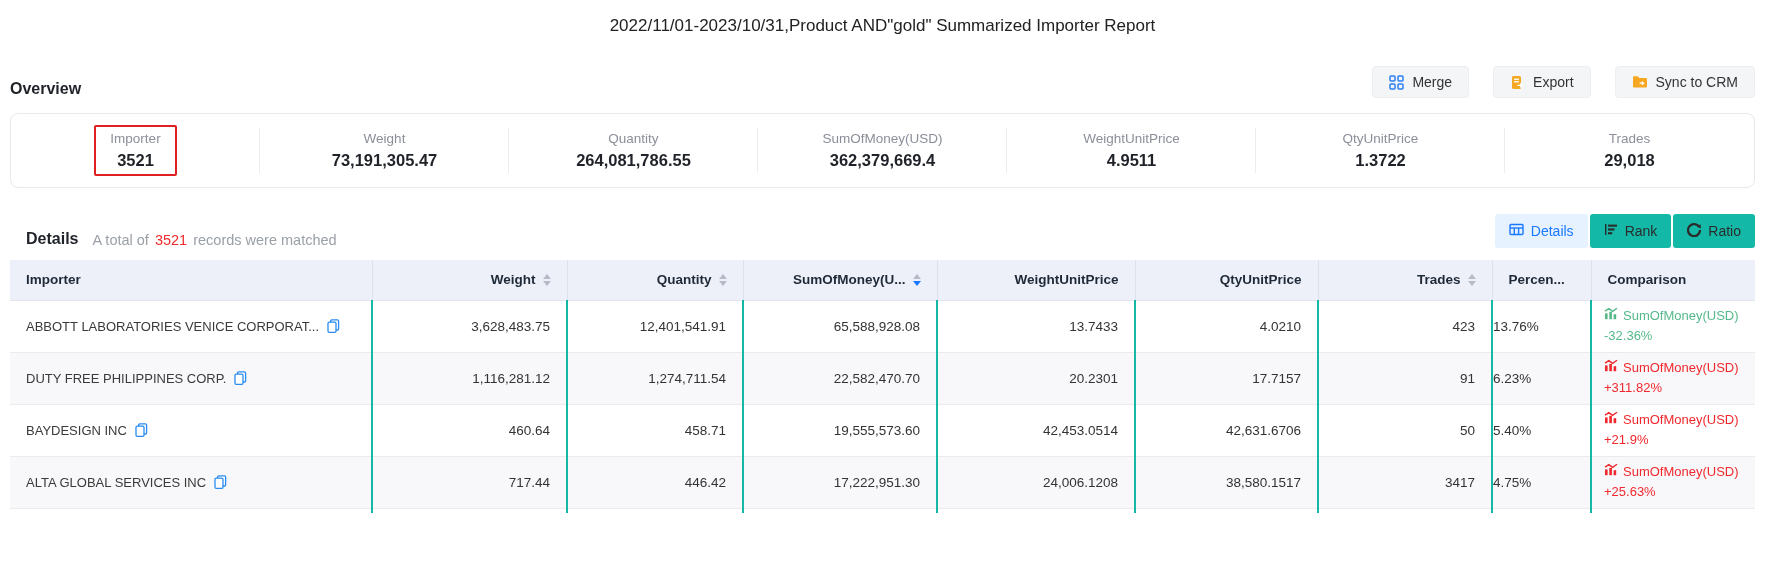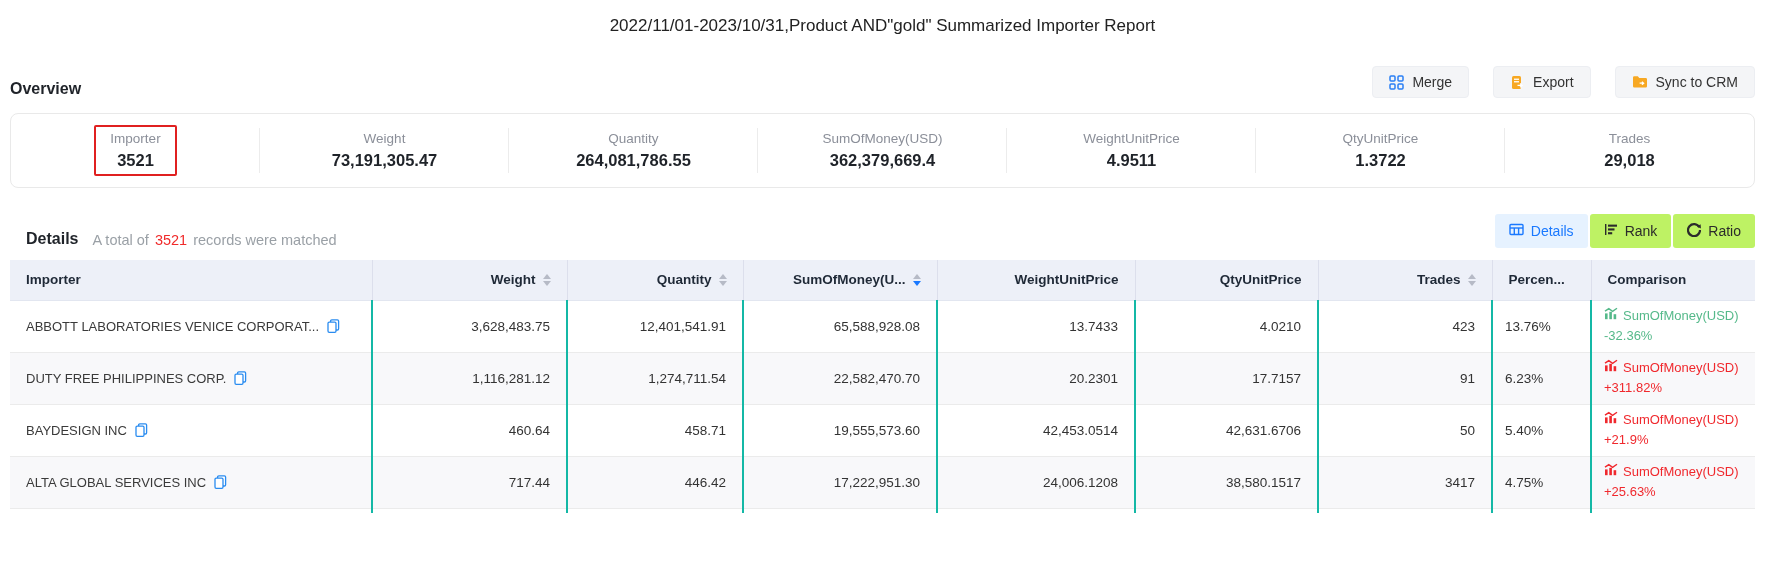--- a/index.html
+++ b/index.html
@@ -26,21 +26,21 @@
   .stat-inner.boxed { border:2px solid #e02020; border-radius:2px; }
   .stat-label { font-size:13.5px; color:#8b8f99; }
   .stat-value { font-size:16.5px; font-weight:bold; color:#1f2329; }
 
   .details-row { display:flex; align-items:flex-end; margin:26px 10px 0 26px; height:34px; }
   .details-heading { font-size:16px; font-weight:bold; color:#1f2329; }
   .details-sub { margin-left:14px; font-size:14.5px; color:#9aa0a6; }
   .match-count { color:#f02a2a; margin:0 6px; }
   .tabs { margin-left:auto; display:flex; gap:2px; }
   .tab { display:flex; align-items:center; gap:7px; height:34px; padding:0 14px;
-    background:#bef264; color:#2b2b2b; font-size:14px; border:none; border-radius:3px;
+    background:#14b8a6; color:#2b2b2b; font-size:14px; border:none; border-radius:3px;
     cursor:pointer; font-family:inherit; }
   .tab.active { background:#e6f2ff; color:#1a79ff; }
 
   .table-wrap { margin:12px 10px 0 10px; height:253px; overflow:hidden; }
   table { width:1745px; table-layout:fixed; border-collapse:collapse; }
   .col-0{width:362px}.col-1{width:195px}.col-2{width:176px}.col-3{width:194px}
   .col-4{width:198px}.col-5{width:183px}.col-6{width:174px}.col-7{width:99px}
   th { background:#edf0f8; height:40px; font-size:13.5px; font-weight:bold; color:#1f2937;
     border-right:1px solid #dcdfec; border-bottom:1px solid #e2e6f0; padding:0 16px;
     white-space:nowrap; overflow:hidden; }
@@ -53,21 +53,21 @@
   .caret-down { width:0; height:0; border-left:4px solid transparent; border-right:4px solid transparent;
     border-top:5px solid #b6bac6; }
   .caret-down.active { border-top-color:#1a79ff; }
   td { height:52px; font-size:13.5px; color:#333; border-right:2px solid #14b8a6;
     border-bottom:1px solid #ebebeb; padding:0 16px; white-space:nowrap; overflow:hidden;
     background:#fff; }
   td:last-child { border-right:none; }
   tr.even td { background:#f8f8fa; }
   td.num { text-align:right; }
   td.c-importer { font-size:13px; color:#3a3a3a; }
-  td.c-percent { padding-left:12px; }
+  td.c-percent { padding-left:0; }
   .imp-cell { display:flex; align-items:center; gap:8px; }
   .copy-btn { display:inline-flex; cursor:pointer; }
   td.c-comp { padding-left:12px; font-size:13px; line-height:20px; }
   .comp-line1 { display:flex; align-items:center; gap:5px; }
   tr .c-comp.trend-down { color:#55b98a; }
   tr .c-comp.trend-up { color:#f0282d; }
   tr.partial-row td { height:60px; border-bottom:none; background:#fff; }
 </style>
 </head>
 <body>

